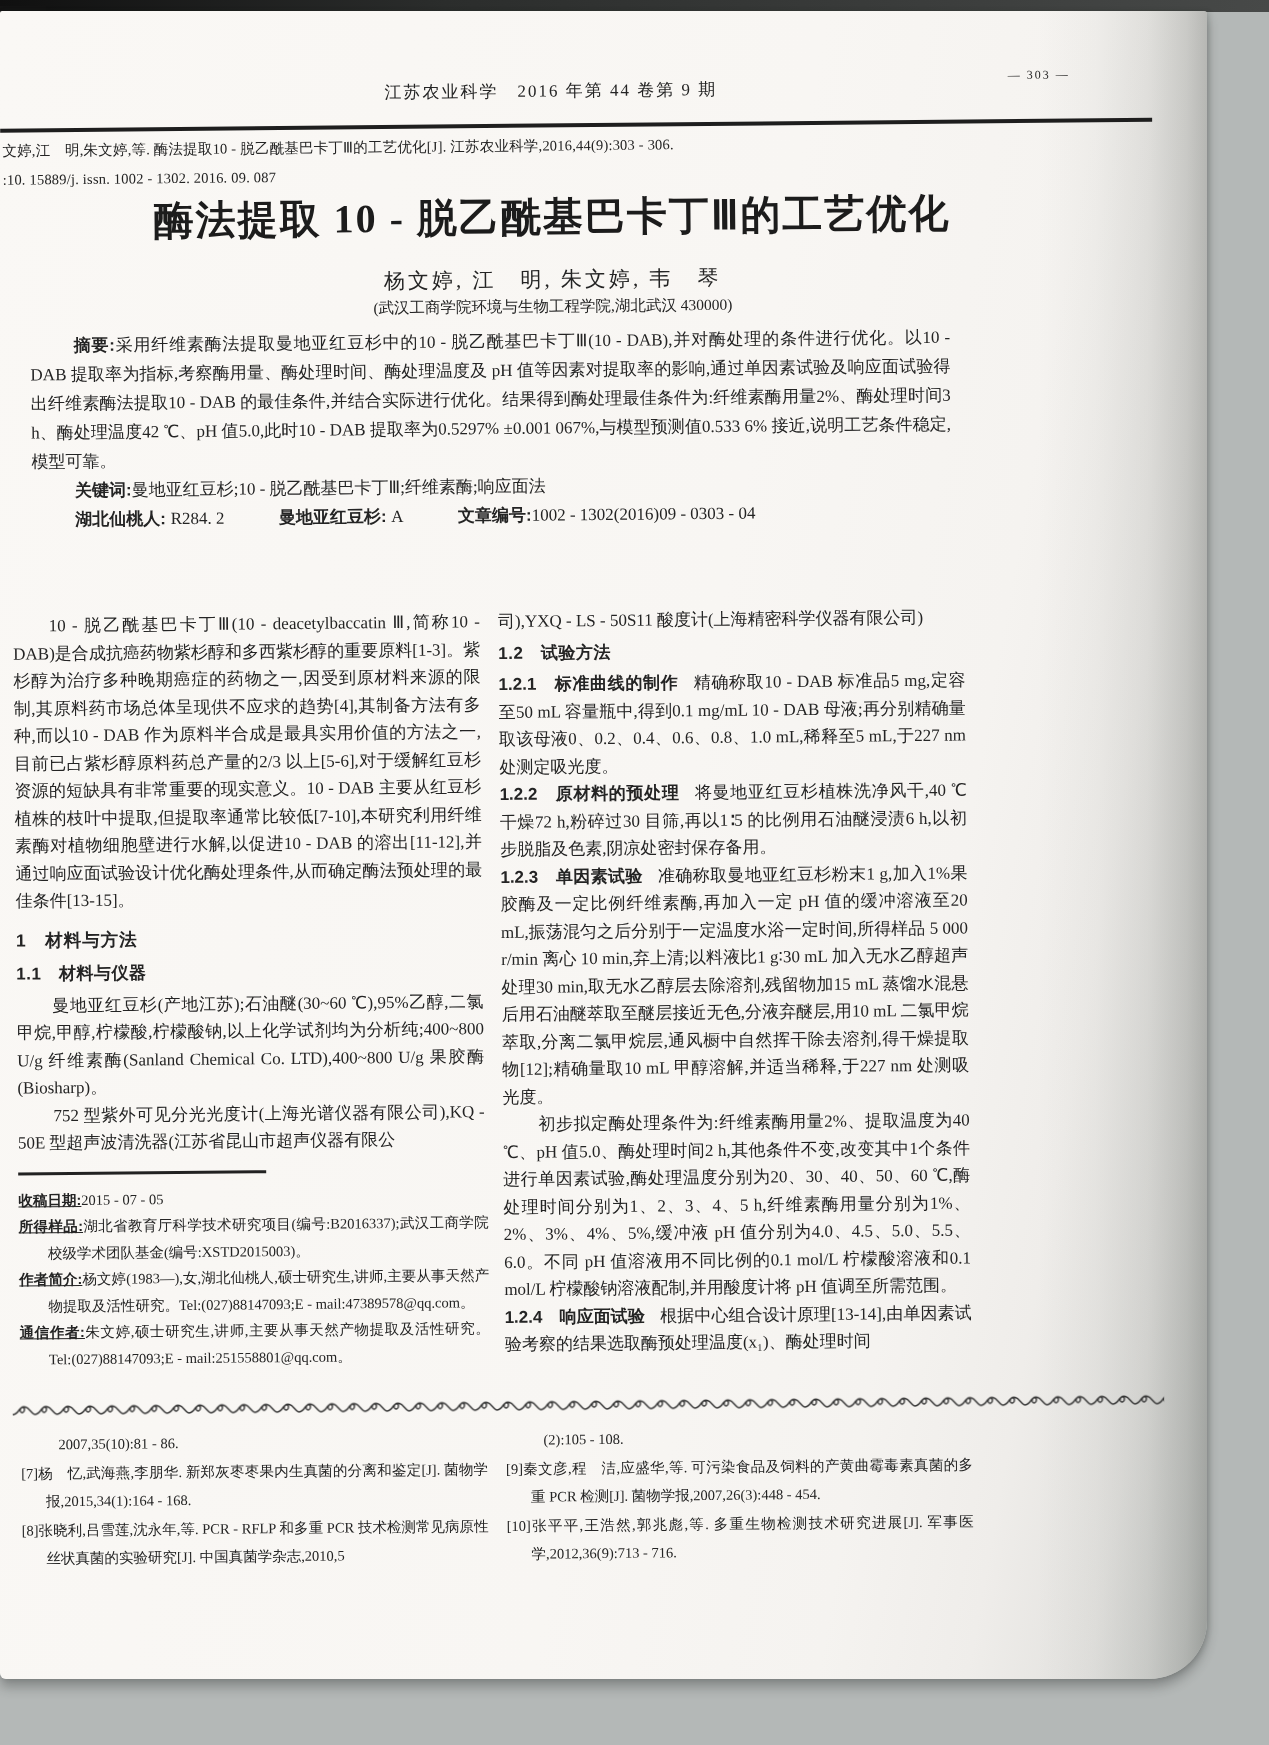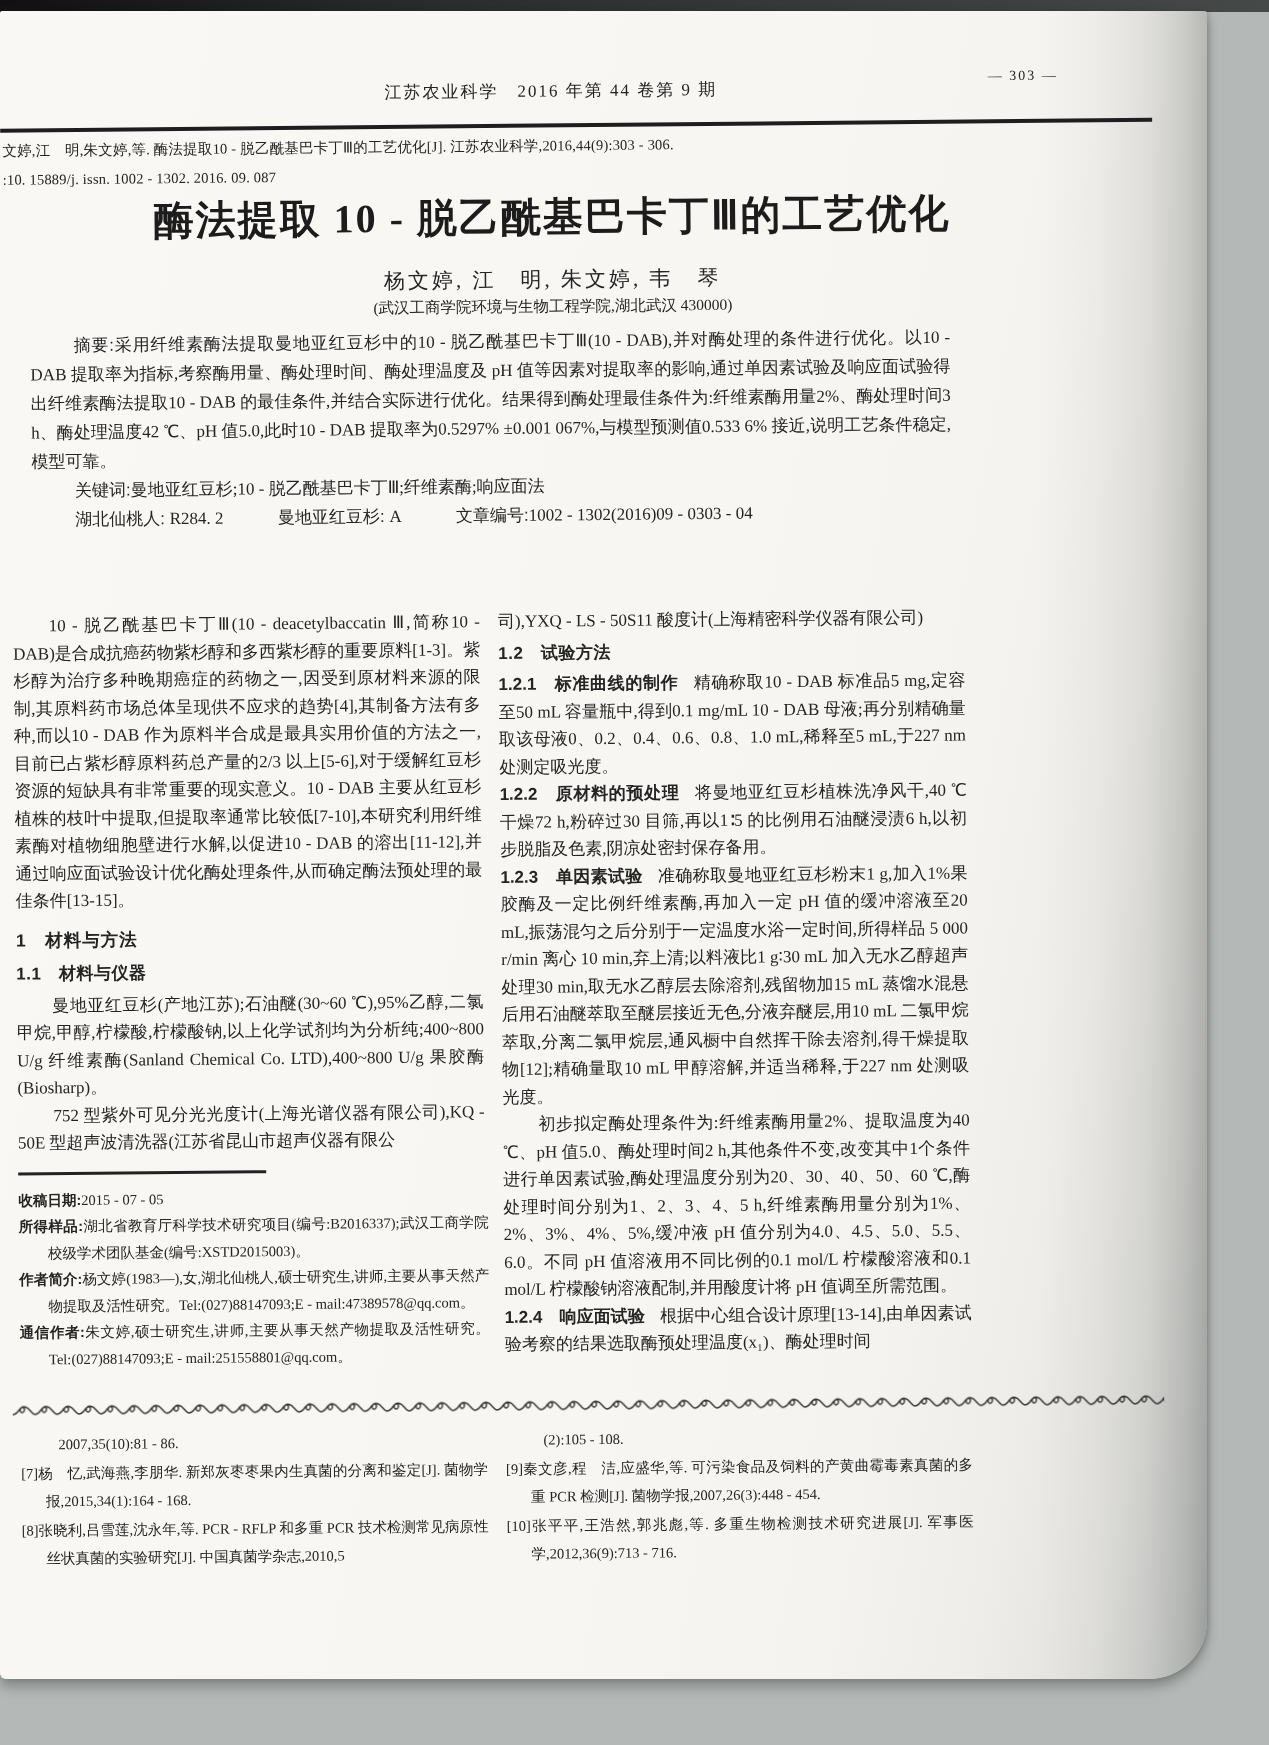--- a/index.html
+++ b/index.html
@@ -28,49 +28,49 @@
     background:linear-gradient(to right,rgba(120,126,122,0) 0%,rgba(120,126,122,.06) 35%,rgba(104,110,106,.14) 65%,rgba(86,92,88,.26) 88%,rgba(70,76,72,.34) 100%);
   }
   .content{
     position:absolute;left:16px;top:0;width:1140px;height:1700px;
     transform:rotate(-0.55deg);transform-origin:60px 110px;
   }
   .content *{box-sizing:border-box;}
   .abs{position:absolute;}
 
   .journal-header{top:84px;left:0;width:1070px;text-align:center;font-size:17px;letter-spacing:2px;}
-  .page-no{top:77px;left:972px;font-size:14px;letter-spacing:2px;}
+  .page-no{top:77px;left:992px;font-size:12px;letter-spacing:2px;}
   .header-rule{top:128px;left:-16px;width:1152px;height:3.5px;background:#1e1e1e;}
   .cite{left:-14px;width:1060px;font-size:14.5px;letter-spacing:.2px;}
   .cite1{top:141px;}
   .cite2{top:171px;}
 
   .title{top:194px;left:-12px;width:1094px;text-align:center;
     font-size:40px;font-weight:700;letter-spacing:2px;color:#1c1c1c;}
   .authors{top:270px;left:-12px;width:1094px;text-align:center;font-size:21px;letter-spacing:3px;}
   .affil{top:301px;left:-12px;width:1094px;text-align:center;font-size:15.5px;}
 
   .meta-block{top:331px;left:12px;width:920px;font-size:17px;line-height:29px;text-align:justify;}
   .meta-block p{margin:0;text-indent:2.55em;}
-  .b{font-weight:400;font-family:"Liberation Sans", sans-serif;}
+  .b{font-weight:700;font-family:"Liberation Sans", sans-serif;}
   .clc-line{margin-top:1px;}
   .clc-gap{display:inline-block;width:3.2em;}
 
   .columns{top:612px;left:-8px;width:952px;display:flex;gap:18px;}
   .col{width:467px;font-size:17px;line-height:27.5px;text-align:justify;}
   .col p{margin:0;}
   .col p.ind{text-indent:2.1em;}
   .h-sans{font-family:"Liberation Sans", sans-serif;font-weight:700;font-size:17.5px;margin:12px 0 6px;letter-spacing:1px;}
   .h-sub{font-family:"Liberation Sans", sans-serif;font-weight:700;font-size:17px;margin:4px 0 4px;letter-spacing:.5px;}
   .inline-h{font-family:"Liberation Sans", sans-serif;font-weight:700;margin-right:.9em;}
 
   .footnote{top:1172px;left:-8px;width:470px;font-size:14.5px;line-height:26.5px;text-align:justify;}
   .fn-rule{width:248px;height:2.5px;background:#222;margin-bottom:12px;}
   .footnote p{margin:0;padding-left:2em;text-indent:-2em;}
-  .fn-label{font-weight:700;font-family:"Liberation Sans", sans-serif;}
+  .fn-label{font-weight:700;font-family:"Liberation Sans", sans-serif;text-decoration:underline;}
 
   .wavy{top:1402px;left:-16px;width:1152px;height:17px;}
   .refs{top:1430px;left:-8px;width:952px;display:flex;gap:18px;font-size:14.5px;line-height:28.5px;text-align:justify;}
   .refcol{width:467px;}
   .ref{margin:0;padding-left:1.7em;text-indent:-1.7em;}
   .ref.cont{padding-left:2.6em;text-indent:0;}
 </style>
 </head>
 <body>
 

